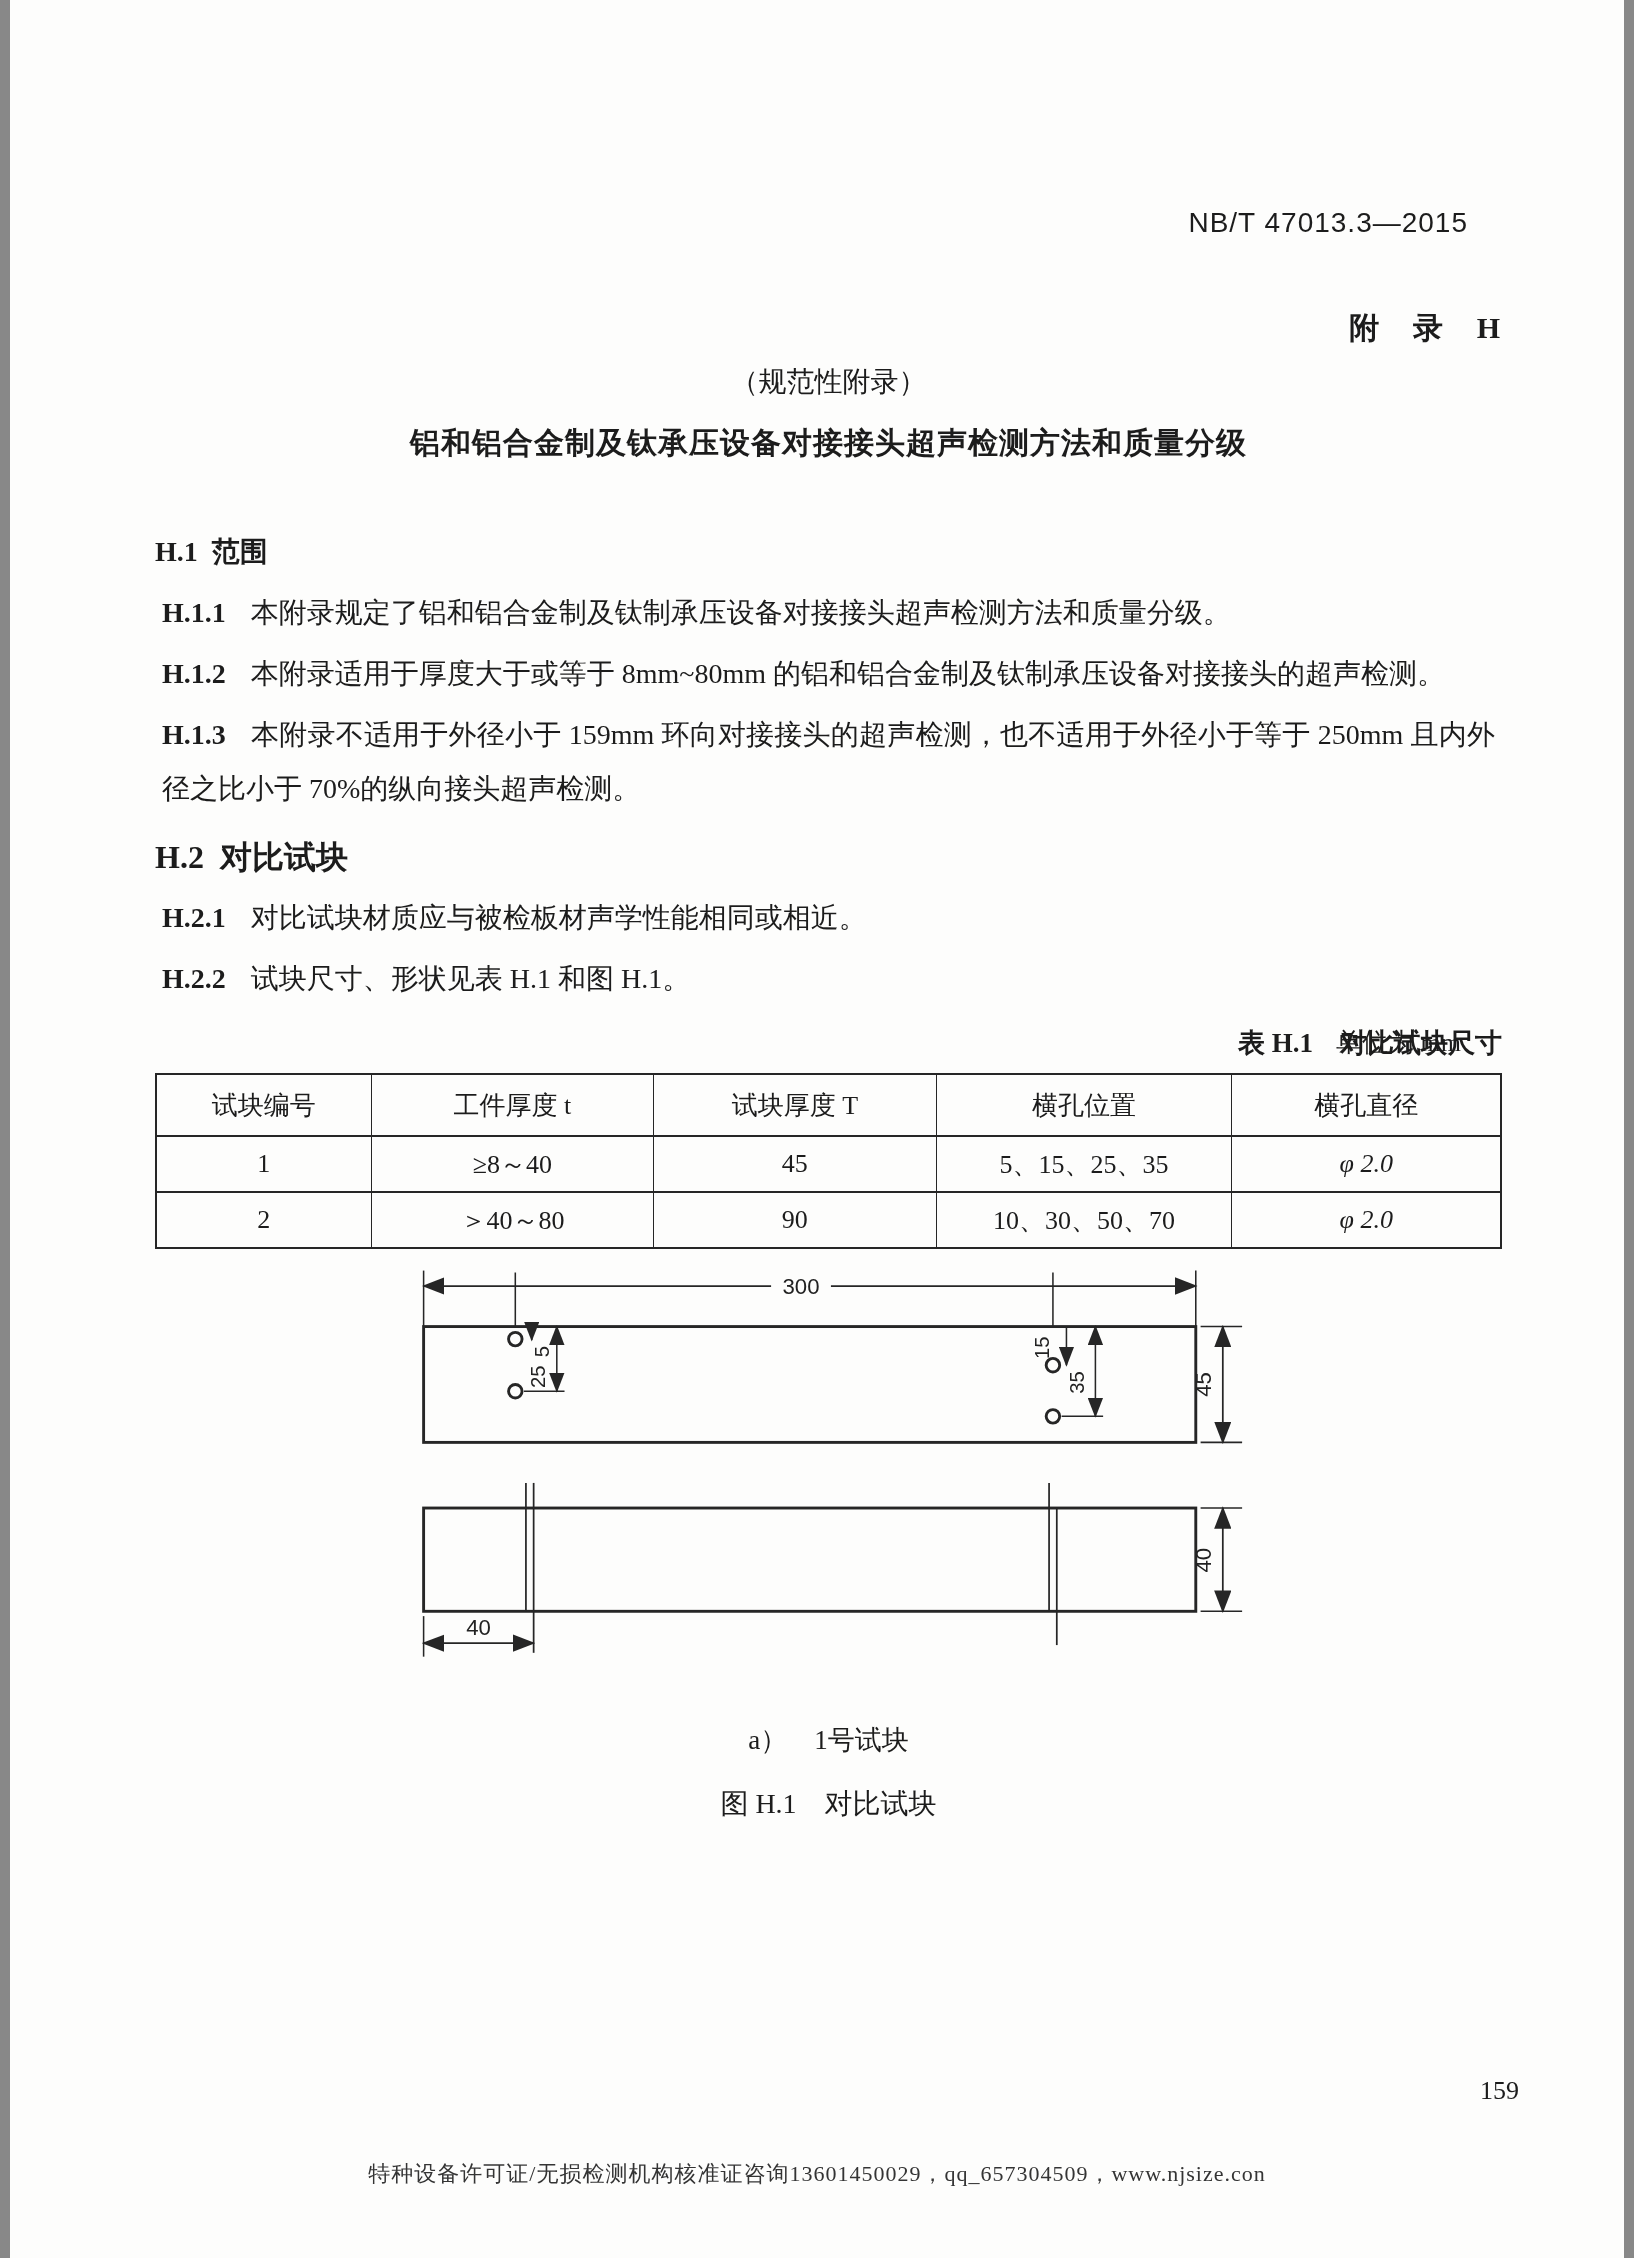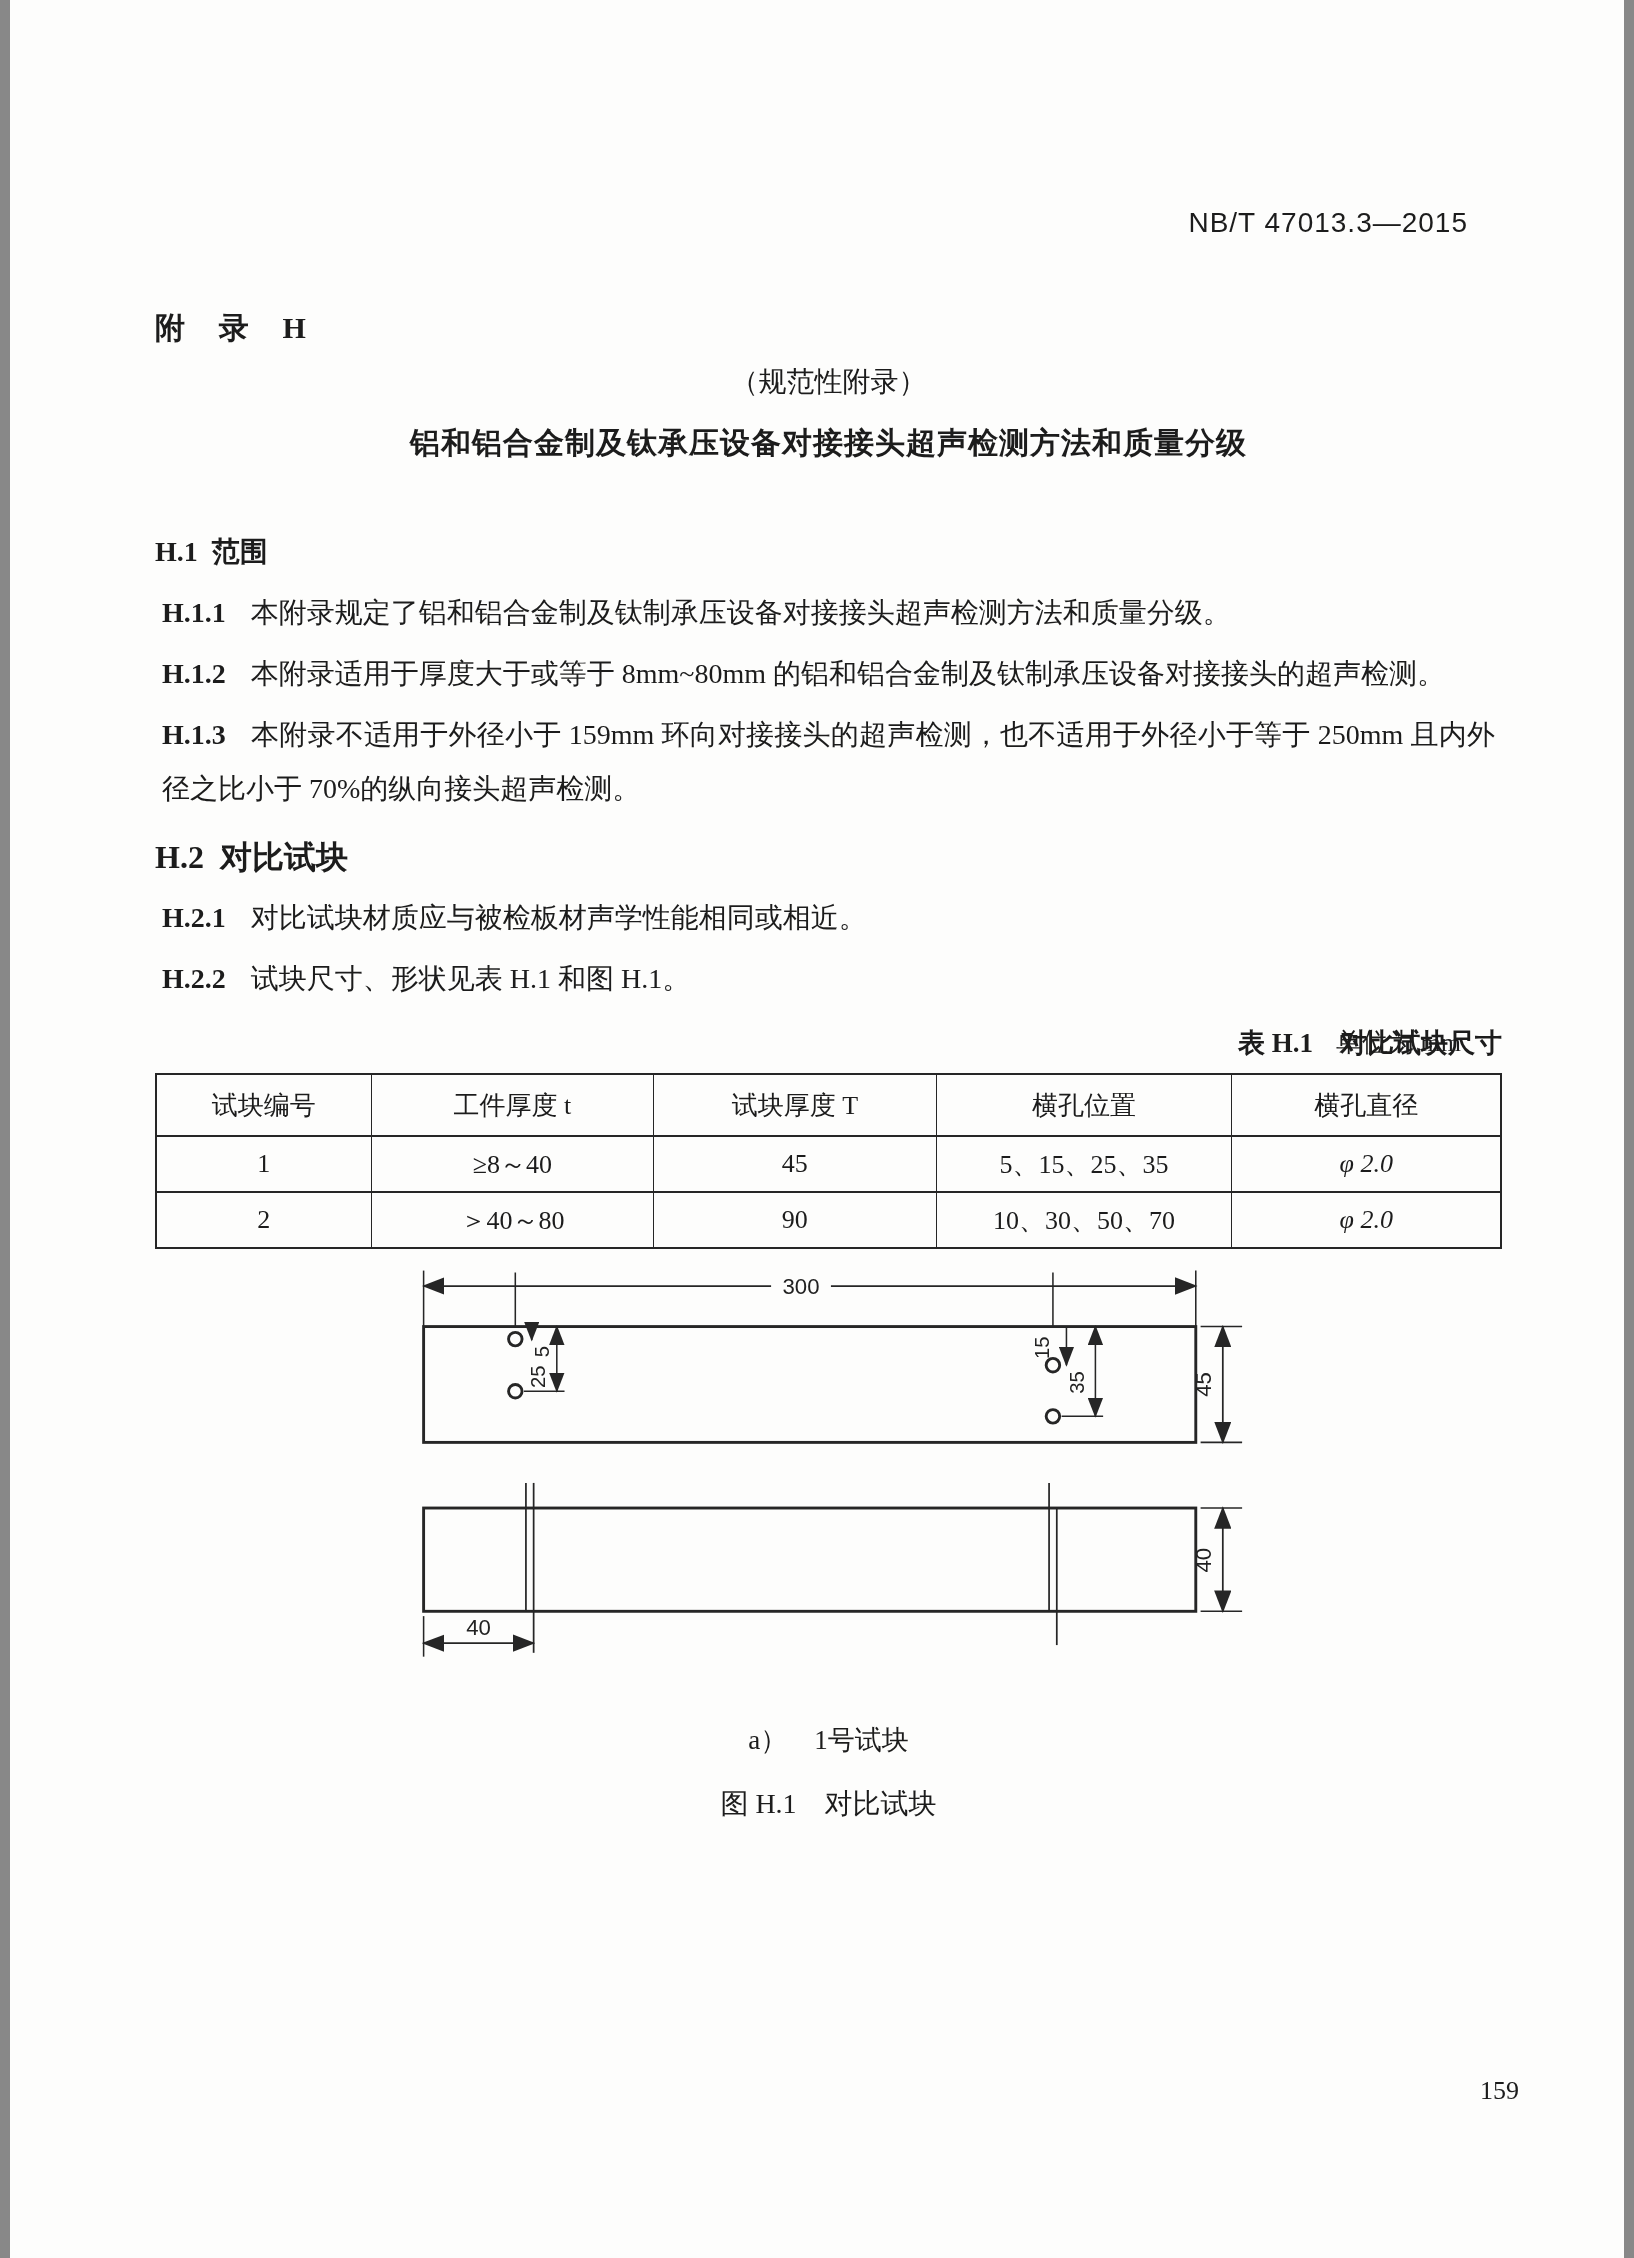--- a/index.html
+++ b/index.html
@@ -11,21 +11,21 @@
     font-family:"Liberation Serif","DejaVu Serif",serif;
     color:#1c1c1c;
     overflow:hidden;
   }
   .std-no{
     position:absolute;top:207px;right:156px;
     font-size:28px;letter-spacing:1px;
     font-family:"Liberation Sans","DejaVu Sans",sans-serif;
   }
   .content{position:absolute;left:145px;top:307px;width:1347px;}
-  .t-appendix{font-size:30px;font-weight:bold;text-align:left;line-height:41px;letter-spacing:1.9px;}
+  .t-appendix{font-size:30px;font-weight:bold;text-align:right;line-height:41px;letter-spacing:1.9px;}
   .t-sub{font-size:28px;text-align:center;line-height:39px;margin-top:13.5px;}
   .t-main{font-size:30px;font-weight:bold;text-align:center;line-height:41px;margin-top:21px;letter-spacing:1px;}
   .h-sec{font-size:28px;font-weight:bold;line-height:54px;margin-top:62px;}
   .h-sec2{font-size:32px;font-weight:bold;line-height:54px;margin-top:13.5px;}
   .p{font-size:28px;line-height:54px;margin:7px;text-align:justify;}
   .p b{margin-right:25px;}
   .p.mt{margin-top:7.7px;}
   .tbl-caption-row{position:relative;margin-top:15.4px;height:42px;}
   .tbl-caption{font-size:27px;font-weight:bold;text-align:right;line-height:42px;}
   .tbl-unit{position:absolute;right:41px;top:0;font-size:26px;font-weight:normal;line-height:42px;}
@@ -189,15 +189,16 @@
         <text x="97" y="390" font-size="23" text-anchor="middle">40</text>
       </svg>
 
       <div class="fig-caption-a">a）　1号试块</div>
       <div class="fig-caption">图 H.1　对比试块</div>
     </div>
 
   </div>
 
   <div class="page-num">159</div>
+  <div class="footer-line">特种设备许可证/无损检测机构核准证咨询13601450029，qq_657304509，www.njsize.con</div>
 
 </div>
 
 
 </body></html>

